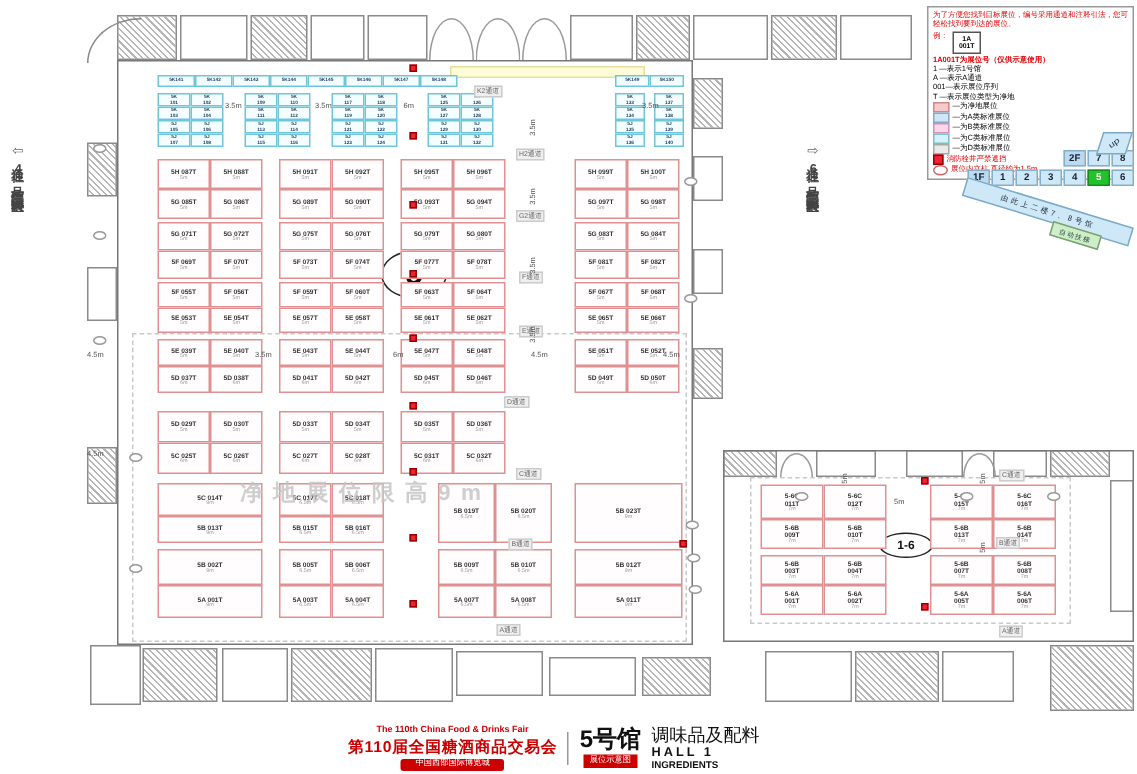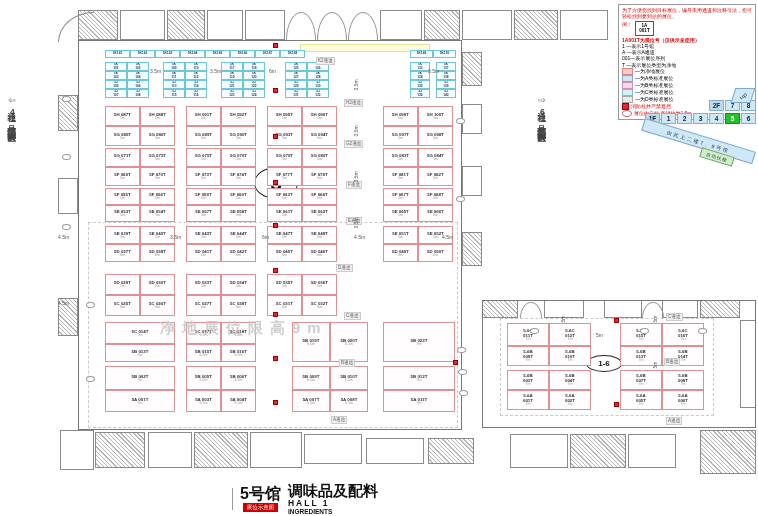--- a/index.html
+++ b/index.html
@@ -45,21 +45,21 @@
   #title{position:absolute;left:232px;top:485px;height:28px;display:flex;align-items:center;gap:7px}
   #title .c1{display:flex;flex-direction:column;align-items:center;gap:1px}
   .t-en{font-size:6px;font-weight:bold;color:#c00}
   .t-cn{font-size:10.5px;font-weight:900;color:#c00;letter-spacing:.5px}
   .t-ven{font-size:5.5px;color:#fff;background:#c00;padding:0 10px;border-radius:2px;line-height:1.4}
   .t-div{width:1px;height:22px;background:#999}
   .t-hall{display:flex;flex-direction:column;align-items:center;gap:1px}
   .t-hbig{font-size:16px;font-weight:900;color:#111;line-height:1}
   .t-badge{font-size:5.5px;color:#fff;background:#c00;padding:0 4px;line-height:1.5}
   .t-c3{display:flex;flex-direction:column;gap:0}
-  .t-cat{font-size:15px;font-weight:700;color:#111;line-height:1.1}
+  .t-cat{font-size:12px;font-weight:400;color:#111;line-height:1.1}
   .t-h5{font-size:8.5px;font-weight:900;letter-spacing:2px;color:#111;line-height:1.1}
   .t-ing{font-size:6.5px;font-weight:900;color:#111;line-height:1.1}
 </style>
 </head>
 <body>
 
 <div id="plan">
 
   <div id="legend">
     <div class="red">为了方便您找到目标展位，编号采用通道和注释引法，您可轻松找到要到达的展位。</div>
@@ -144,20 +144,25 @@
   <div class="vcol" style="left:534px;top:96px;width:16px">
     <span class="varr">⇨</span>
     <span class="vtxt">通往6号馆调味品及配料展区</span>
     <span class="varr">⇨</span>
   </div>
 
   <div class="ell" style="left:254px;top:167px;width:42px;height:30px;font-size:21px">5</div>
   <div class="ell" style="left:586px;top:355px;width:34px;height:15px;font-size:8px;border-width:1px">1-6</div>
 
   <div id="title">
+    <div class="c1">
+      <span class="t-en">The 110th China Food &amp; Drinks Fair</span>
+      <span class="t-cn">第110届全国糖酒商品交易会</span>
+      <span class="t-ven">中国西部国际博览城</span>
+    </div>
     <div class="t-div"></div>
     <div class="t-hall">
       <span class="t-hbig">5号馆</span>
       <span class="t-badge">展位示意图</span>
     </div>
     <div class="t-c3">
       <span class="t-cat">调味品及配料</span>
       <span class="t-h5">HALL 1</span>
       <span class="t-ing">INGREDIENTS</span>
     </div>

